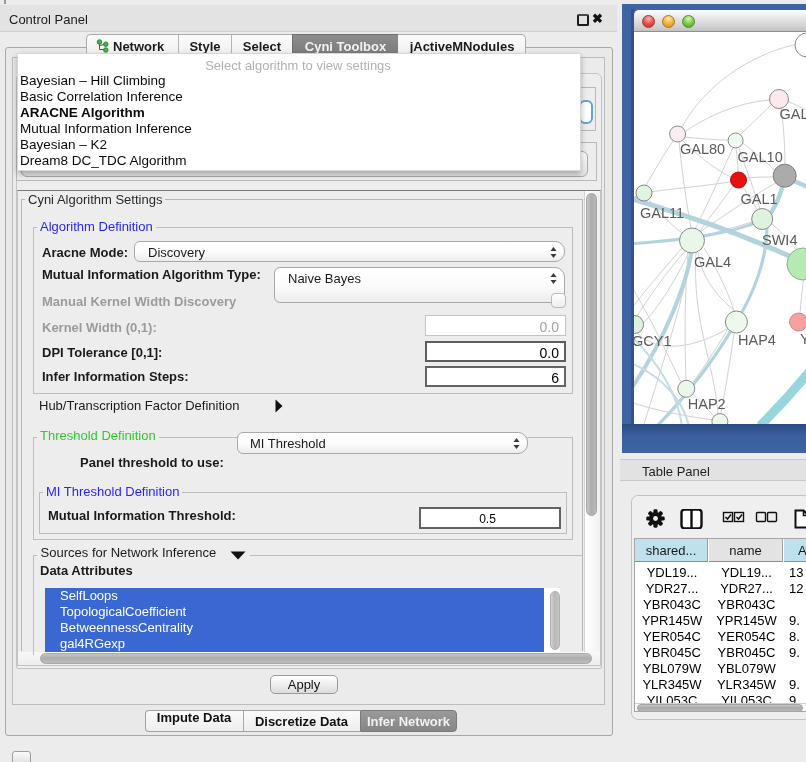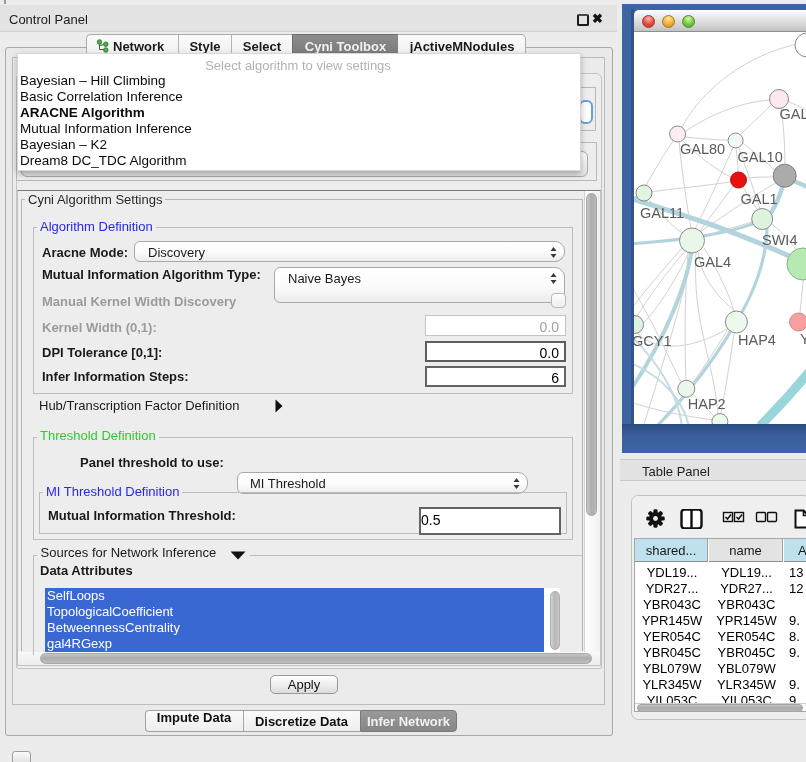--- a/index.html
+++ b/index.html
@@ -92,43 +92,43 @@
 
 <div class="abs" style="left:39px;top:398px;color:#1a1a1a;">Hub/Transcription Factor Definition</div>
 <svg class="abs" style="left:275px;top:399px;" width="8" height="14" viewBox="0 0 8 14">
     <path d="M0.5 0.5 L7.5 7 L0.5 13.5 Z" fill="#111"></path>
   </svg>
 
 <div class="abs" style="left:33px;top:437px;width:540px;height:103px;border:1px solid #bdbdbd;"></div>
 <div class="abs" style="left:37px;top:428px;background:#ededed;padding:0 3px;color:#2fca2f;">Threshold Definition</div>
 
 <div class="abs b" style="left:80px;top:455px;">Panel threshold to use:</div>
-<div class="abs" style="left:237px;top:472px;width:291px;height:22px;border:1px solid #a9a9a9;border-radius:6px 10px 10px 6px;background:linear-gradient(#ffffff,#fbfbfb 55%,#ececec);">
+<div class="abs" style="left:237px;top:432px;width:291px;height:22px;border:1px solid #a9a9a9;border-radius:6px 10px 10px 6px;background:linear-gradient(#ffffff,#fbfbfb 55%,#ececec);">
   <div class="abs" style="left:12px;top:3px;">MI Threshold</div>
   <svg class="abs" style="right:7px;top:4.5px;" width="7" height="11" viewBox="0 0 7 11">
       <path d="M3.5 0 L6.5 4 L0.5 4 Z M3.5 11 L6.5 7 L0.5 7 Z" fill="#3a3a3a"></path>
     </svg>
 </div>
 
 <div class="abs" style="left:39px;top:492px;width:528px;height:42px;border:1px solid #bdbdbd;"></div>
 <div class="abs" style="left:43px;top:484px;background:#ededed;padding:0 3px;color:#2727ee;">MI Threshold Definition</div>
 
 <div class="abs b" style="left:48px;top:508px;">Mutual Information Threshold:</div>
-<div class="abs" style="left:419px;top:507px;width:142px;height:28px;border:2px solid #636363;background:#fff;text-align:left;padding:3px 5px 0 0;color:#000;font-size:14px;">0.5</div>
+<div class="abs" style="left:419px;top:507px;width:142px;height:22px;border:2px solid #636363;background:#fff;text-align:center;padding:3px 5px 0 0;color:#000;font-size:12px;">0.5</div>
 
 <div class="abs" style="left:33px;top:555px;width:550px;height:100px;border:1px solid #bdbdbd;border-bottom:none;border-right:none;"></div>
 <div class="abs" style="left:37px;top:545px;background:#ededed;padding:0;color:#1a1a1a;width:213px;height:15px;">&nbsp;Sources for Network Inference</div>
 <svg class="abs" style="left:230px;top:551px;" width="16" height="9" viewBox="0 0 16 9">
     <path d="M0.5 0.5 L15.5 0.5 L8 8.5 Z" fill="#111"></path>
   </svg>
 
 <div class="abs b" style="left:40px;top:563px;">Data Attributes</div>
 
 <div class="abs" style="left:45px;top:588px;width:515px;height:64px;background:#fff;"></div>
-<div class="abs" style="left:45px;top:588px;width:499px;height:64px;background:#3a68d2;color:#fff;font-size:13px;line-height:16px;padding-left:2px;">SelfLoops<br>TopologicalCoefficient<br>BetweennessCentrality<br>gal4RGexp</div>
+<div class="abs" style="left:45px;top:588px;width:499px;height:64px;background:#3a68d2;color:#fff;font-size:13px;line-height:16px;padding-left:15px;">SelfLoops<br>TopologicalCoefficient<br>BetweennessCentrality<br>gal4RGexp</div>
 <div class="abs" style="left:550px;top:591px;width:10px;height:59px;background:linear-gradient(90deg,#d2d2d2,#b8b8b8 45%,#c6c6c6);border:1px solid #b0b0b0;border-radius:6px;"></div>
 
 <div class="abs" style="left:17px;top:53px;width:564px;height:118px;background:#fff;border:1px solid #d8d8d8;box-shadow:0 3px 6px rgba(0,0,0,0.28);"></div>
 <div class="abs" style="left:17px;top:58px;width:562px;text-align:center;color:#b2b2b2;font-size:13px;">Select algorithm to view settings</div>
 <div class="abs" style="left:20px;top:73px;font-size:13.5px;line-height:16px;color:#0a0a0a;">
 Bayesian – Hill Climbing<br>
 Basic Correlation Inference<br>
 <span class="b">ARACNE Algorithm</span><br>
 Mutual Information Inference<br>
 Bayesian – K2<br>

